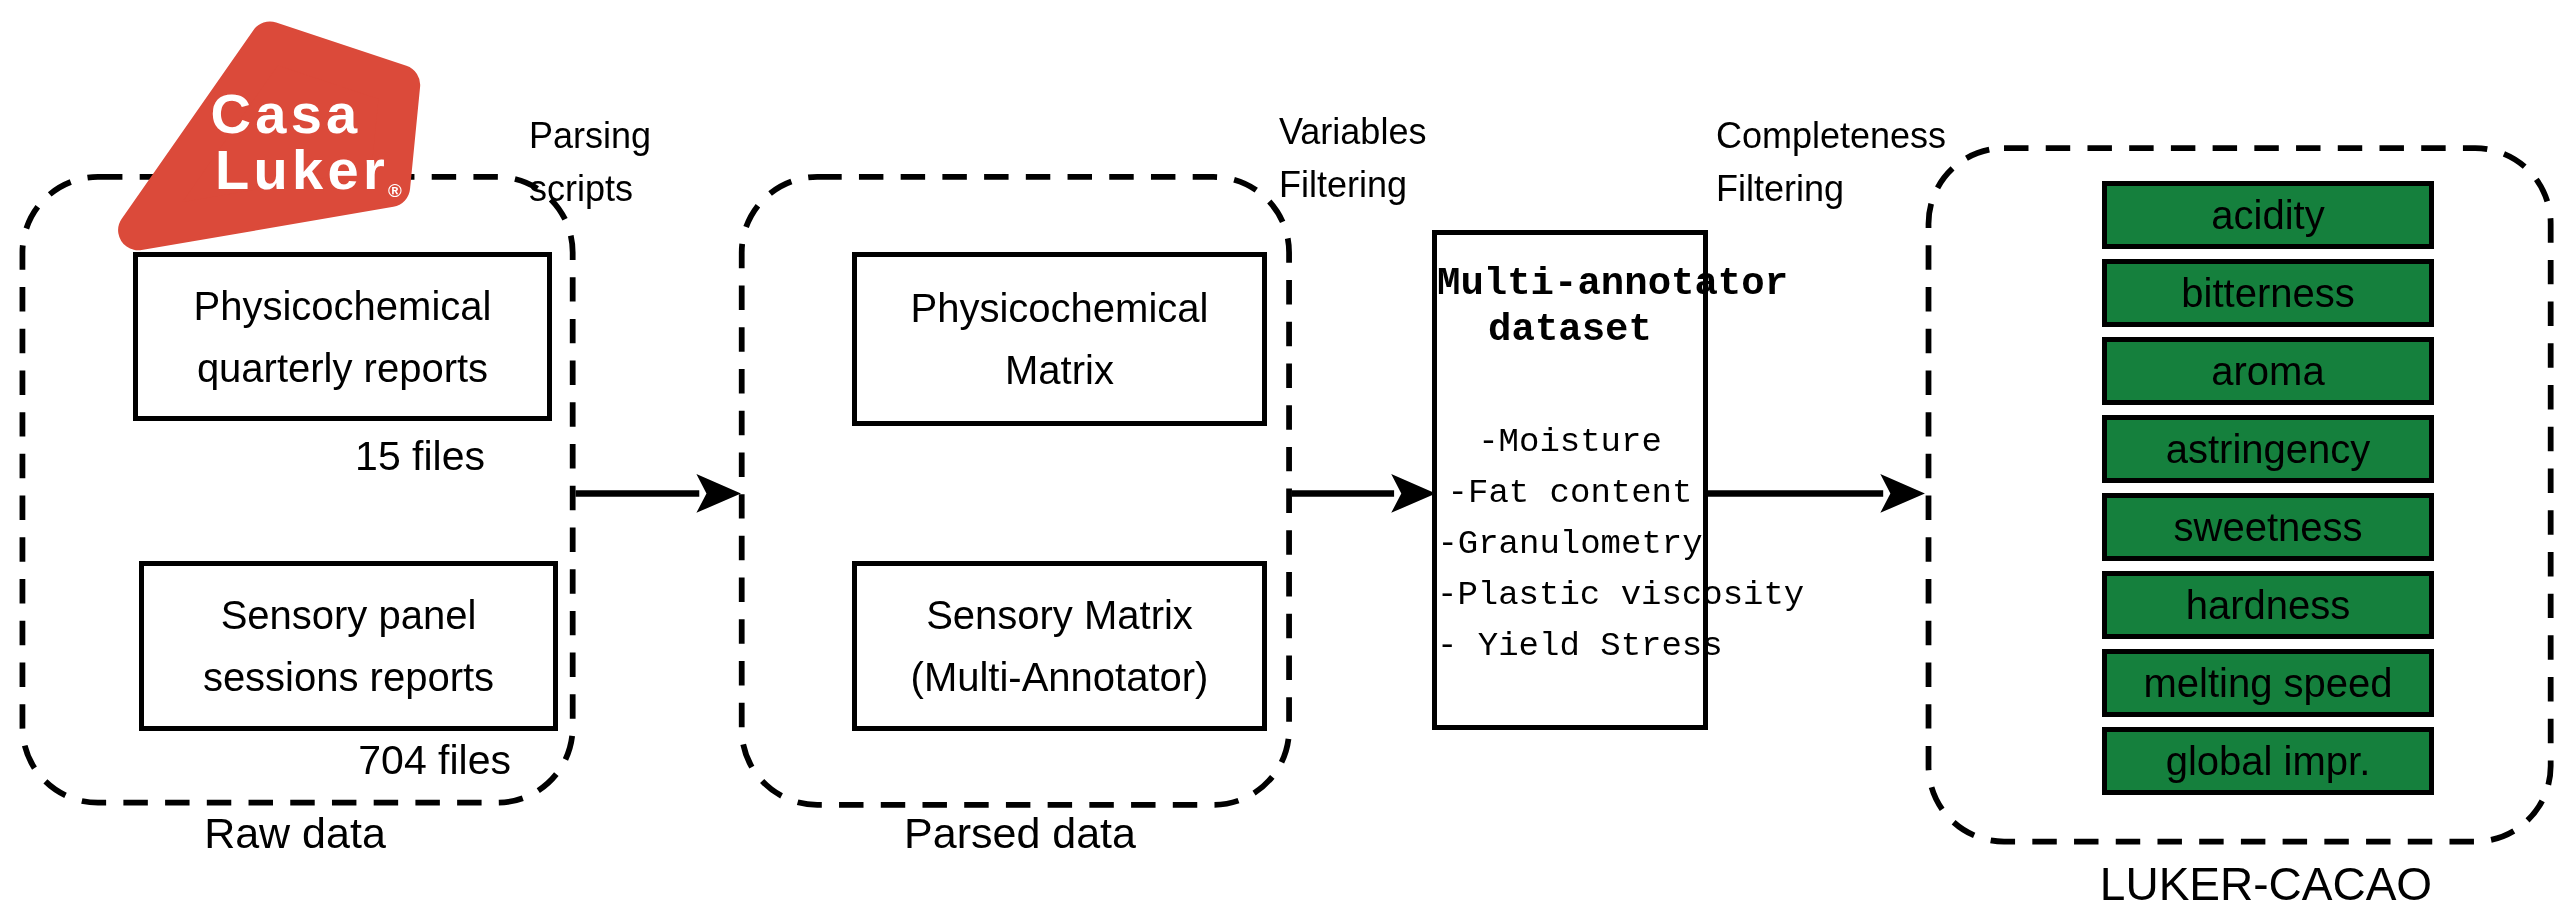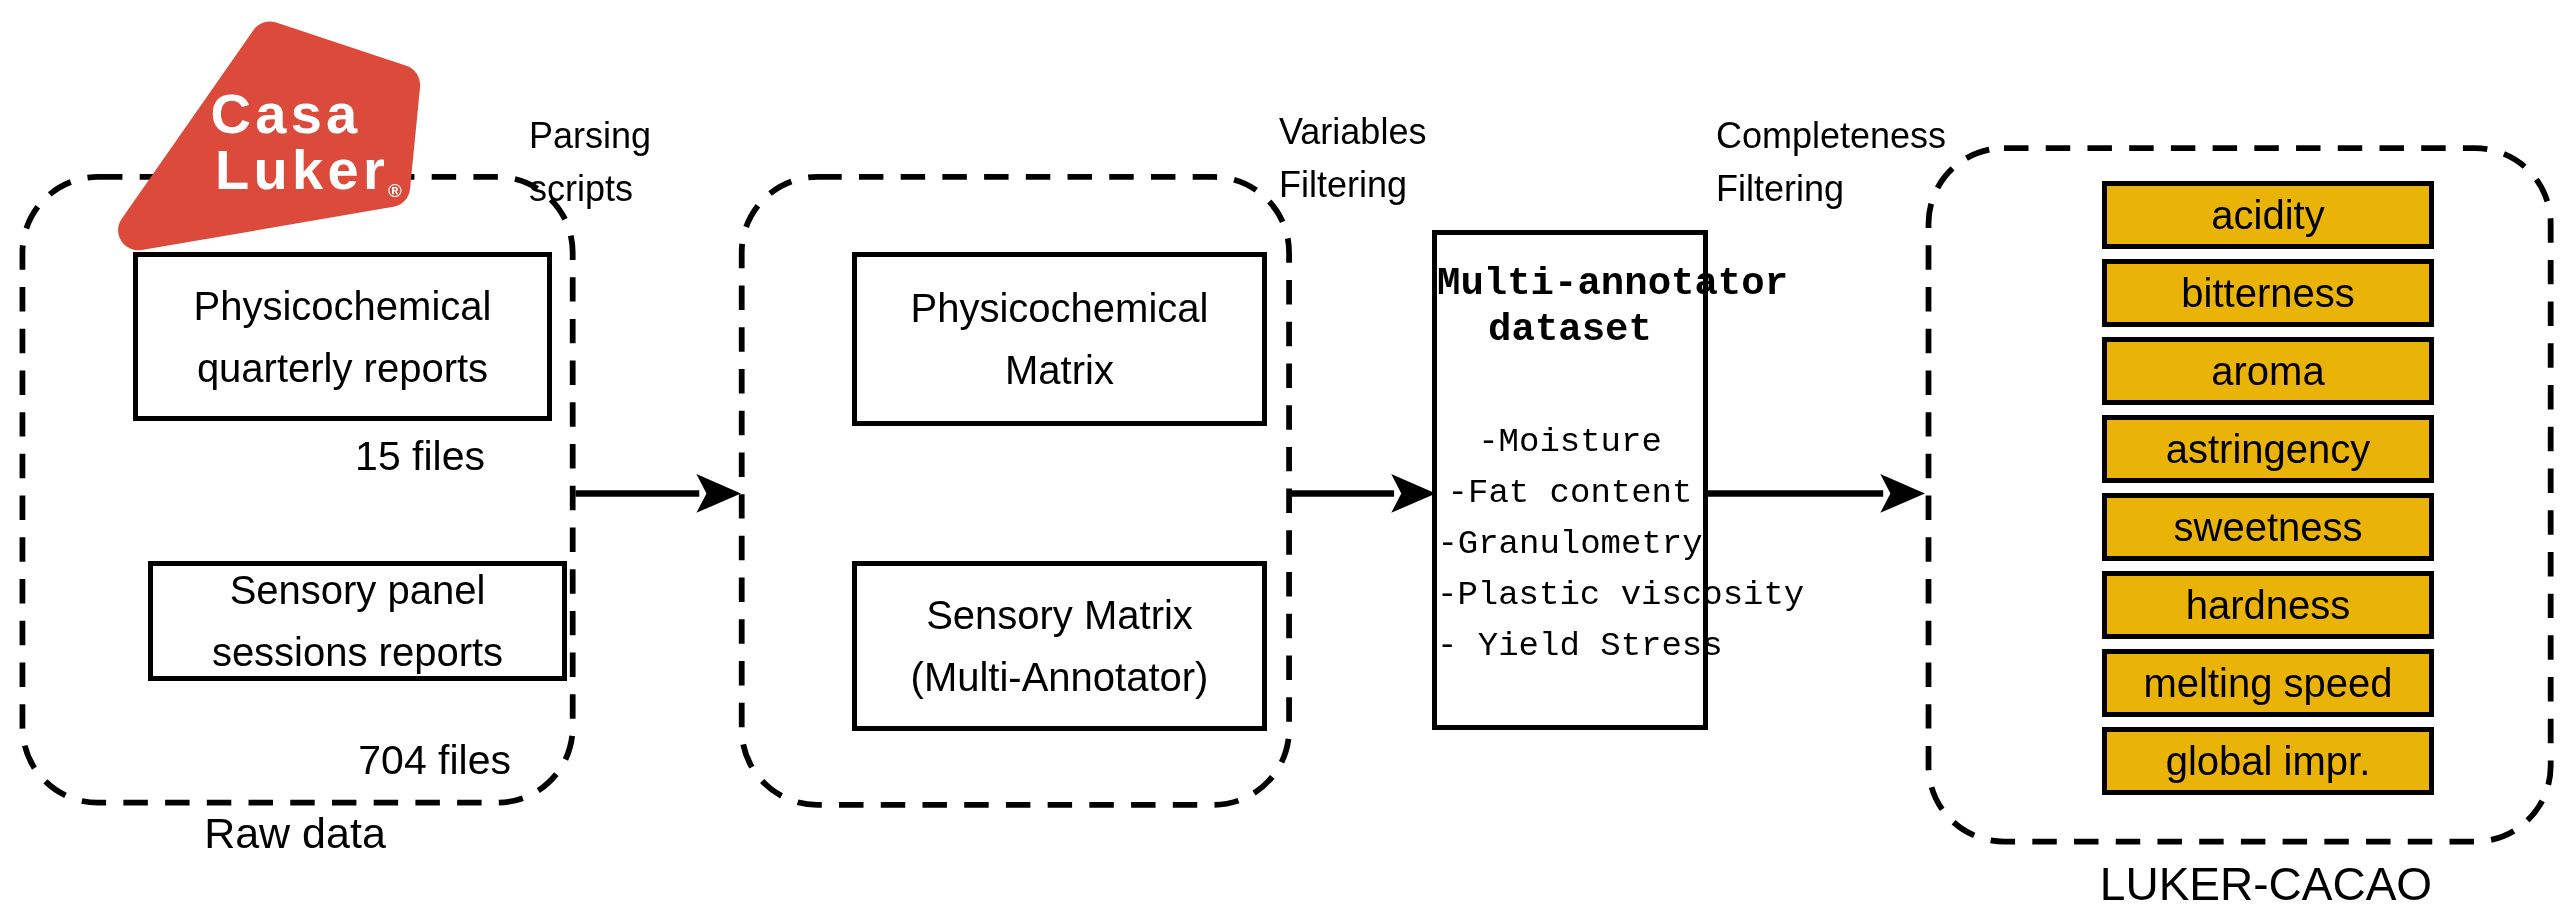--- a/index.html
+++ b/index.html
@@ -24,21 +24,21 @@
   .group-caption{position:absolute;font-size:43px;text-align:center;white-space:nowrap;}
   .luker-caption{position:absolute;font-size:46px;text-align:center;white-space:nowrap;}
   .arrow-label{position:absolute;font-size:36px;line-height:53px;text-align:left;white-space:nowrap;}
   .ma-box{position:absolute;left:1432px;top:230px;width:276px;height:500px;border:5.8px solid #000;box-sizing:border-box;font-family:Liberation Mono, monospace;}
   .ma-title{margin-top:26px;font-size:39px;line-height:46px;font-weight:bold;text-align:center;white-space:nowrap;}
   .ma-items{margin-top:64px;font-size:34px;line-height:51px;text-align:center;white-space:nowrap;}
   .attr-stack{position:absolute;left:2102px;top:181px;width:332px;display:flex;flex-direction:column;gap:10px;}
   .attr-box{
     height:68px;border:5.8px solid #000;box-sizing:border-box;
     display:flex;align-items:center;justify-content:center;
-    font-size:40px;white-space:nowrap;background:#eab308;
+    font-size:40px;white-space:nowrap;background:#15803d;
   }
   .logo-text{position:absolute;font-weight:bold;color:#fff;text-align:center;letter-spacing:4.3px;font-size:56px;line-height:58px;white-space:nowrap;}
   .logo-reg{position:absolute;color:#fff;font-size:18.7px;font-weight:bold;}
 </style>
 </head>
 <body>
 
 <div class="stage">
 
   <svg class="layer" width="2576" height="907" viewBox="0 0 3581 1261">
@@ -68,41 +68,42 @@
   <div class="logo-text" style="left:196px;top:85px;width:180px;">Casa</div>
   <div class="logo-text" style="left:205px;top:141px;width:194px;">Luker</div>
   <div class="logo-reg" style="left:388px;top:180px;">®</div>
 
   <div class="solid-box center" style="left:89px;top:252px;width:419px;height:169px;">
     <div class="box-text">Physicochemical</div>
     <div class="box-text">quarterly reports</div>
   </div>
   <div class="count-label" style="left:276px;top:433px;width:209px;">15 files</div>
 
-  <div class="solid-box center" style="left:104px;top:561px;width:419px;height:120px;">
+  <div class="solid-box center" style="left:95px;top:561px;width:419px;height:170px;">
     <div class="box-text">Sensory panel</div>
     <div class="box-text">sessions reports</div>
   </div>
   <div class="count-label" style="left:295px;top:737px;width:216px;">704 files</div>
 
   <div class="group-caption" style="left:115px;top:809px;width:360px;">Raw data</div>
 
   <div class="arrow-label" style="left:529px;top:109px;width:230px;">
     <div>Parsing</div>
     <div>scripts</div>
   </div>
 
   <div class="solid-box center" style="left:808px;top:252px;width:415px;height:174px;">
     <div class="box-text">Physicochemical</div>
     <div class="box-text">Matrix</div>
   </div>
   <div class="solid-box center" style="left:808px;top:561px;width:415px;height:170px;">
     <div class="box-text">Sensory Matrix</div>
     <div class="box-text">(Multi-Annotator)</div>
   </div>
+  <div class="group-caption" style="left:840px;top:809px;width:360px;">Parsed data</div>
 
   <div class="arrow-label" style="left:1279px;top:105px;width:259px;">
     <div>Variables</div>
     <div>Filtering</div>
   </div>
 
   <div class="ma-box">
     <div class="ma-title">
       <div>Multi-annotator</div>
       <div>dataset</div>

